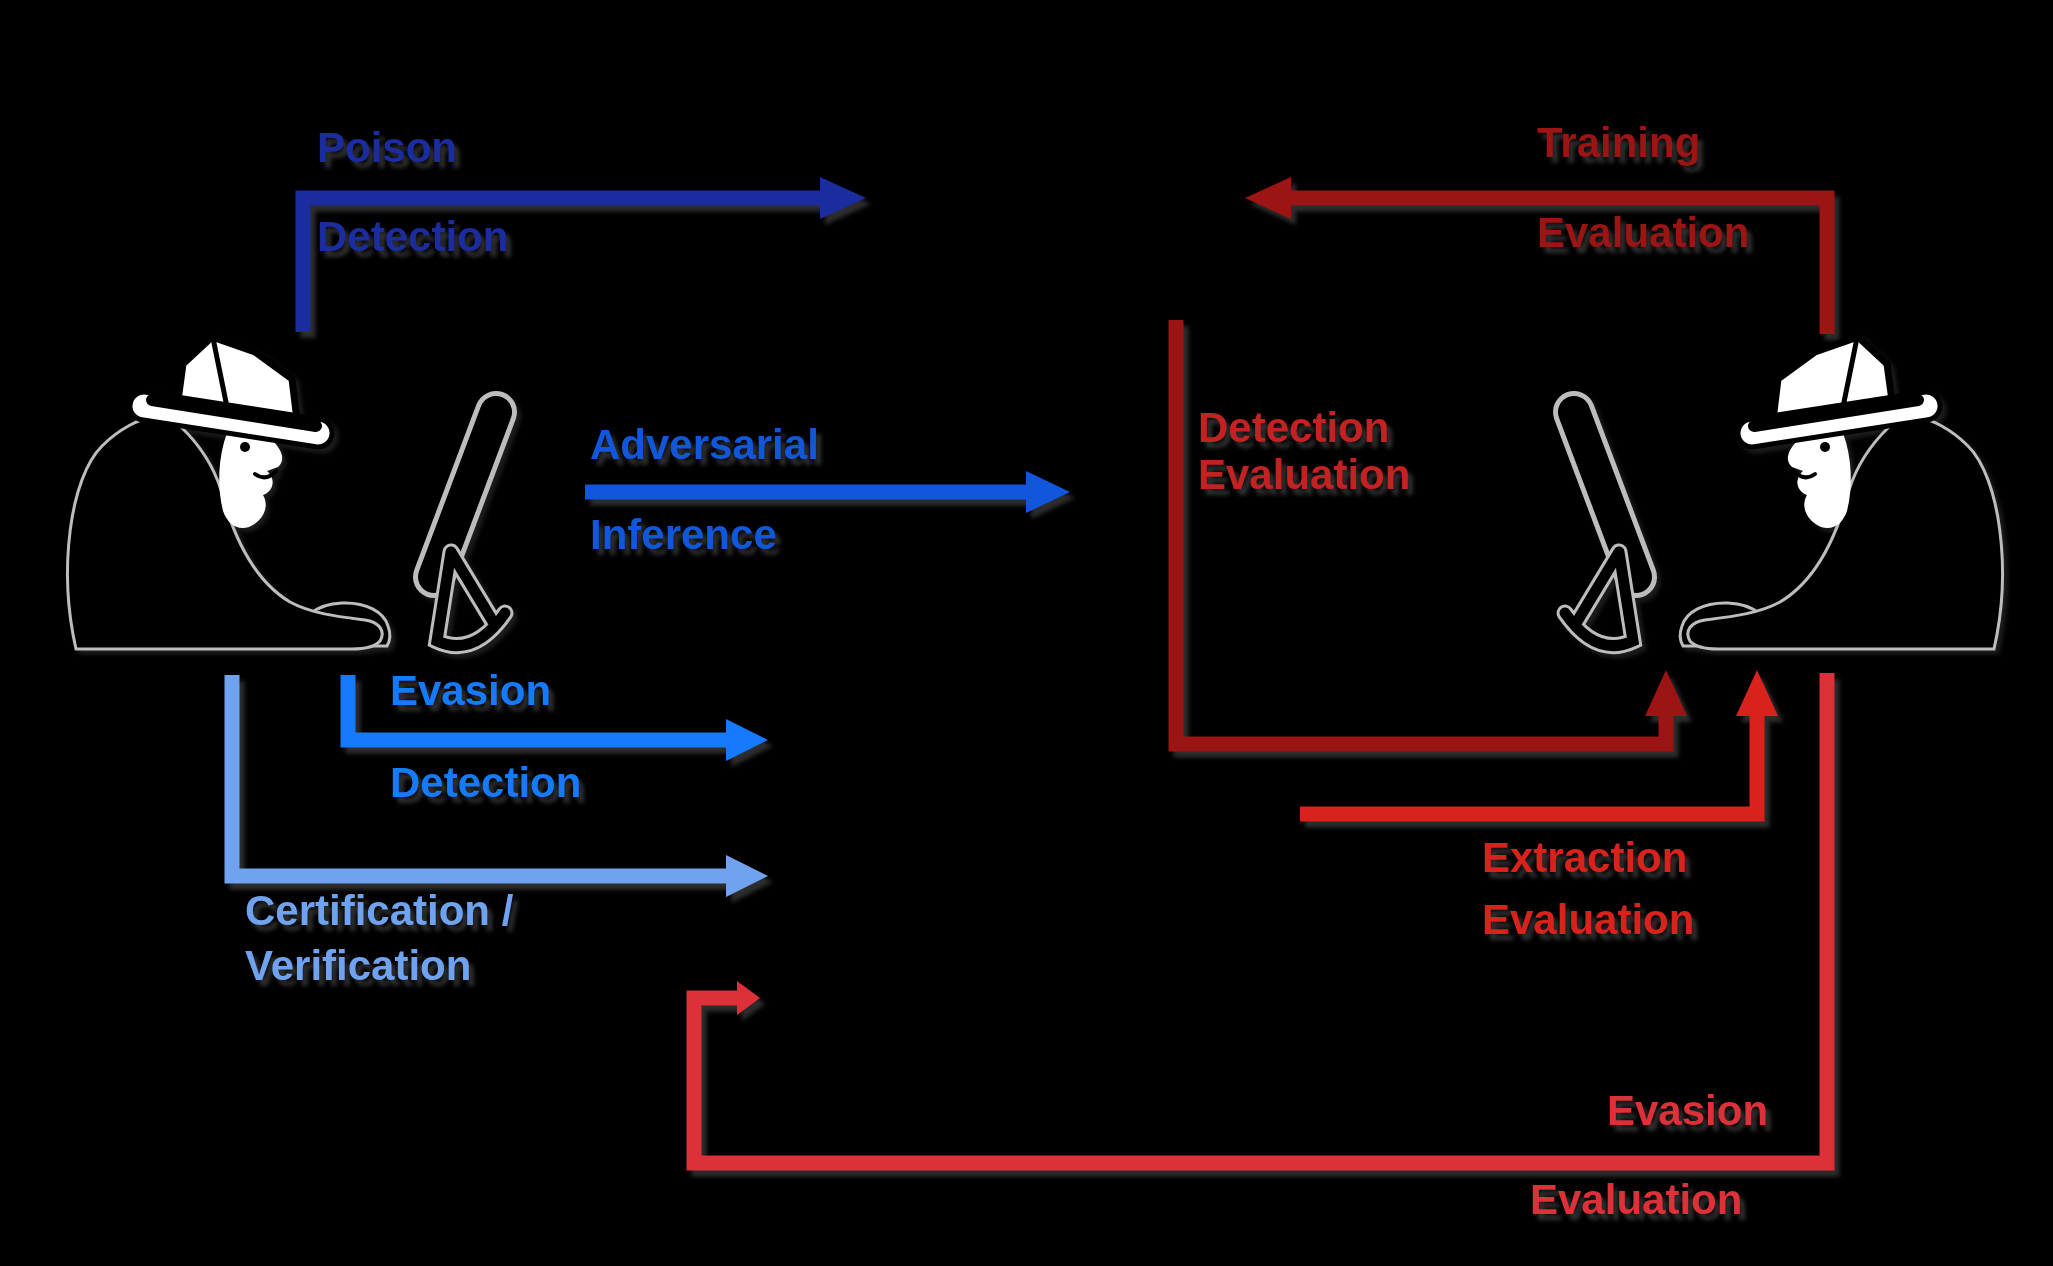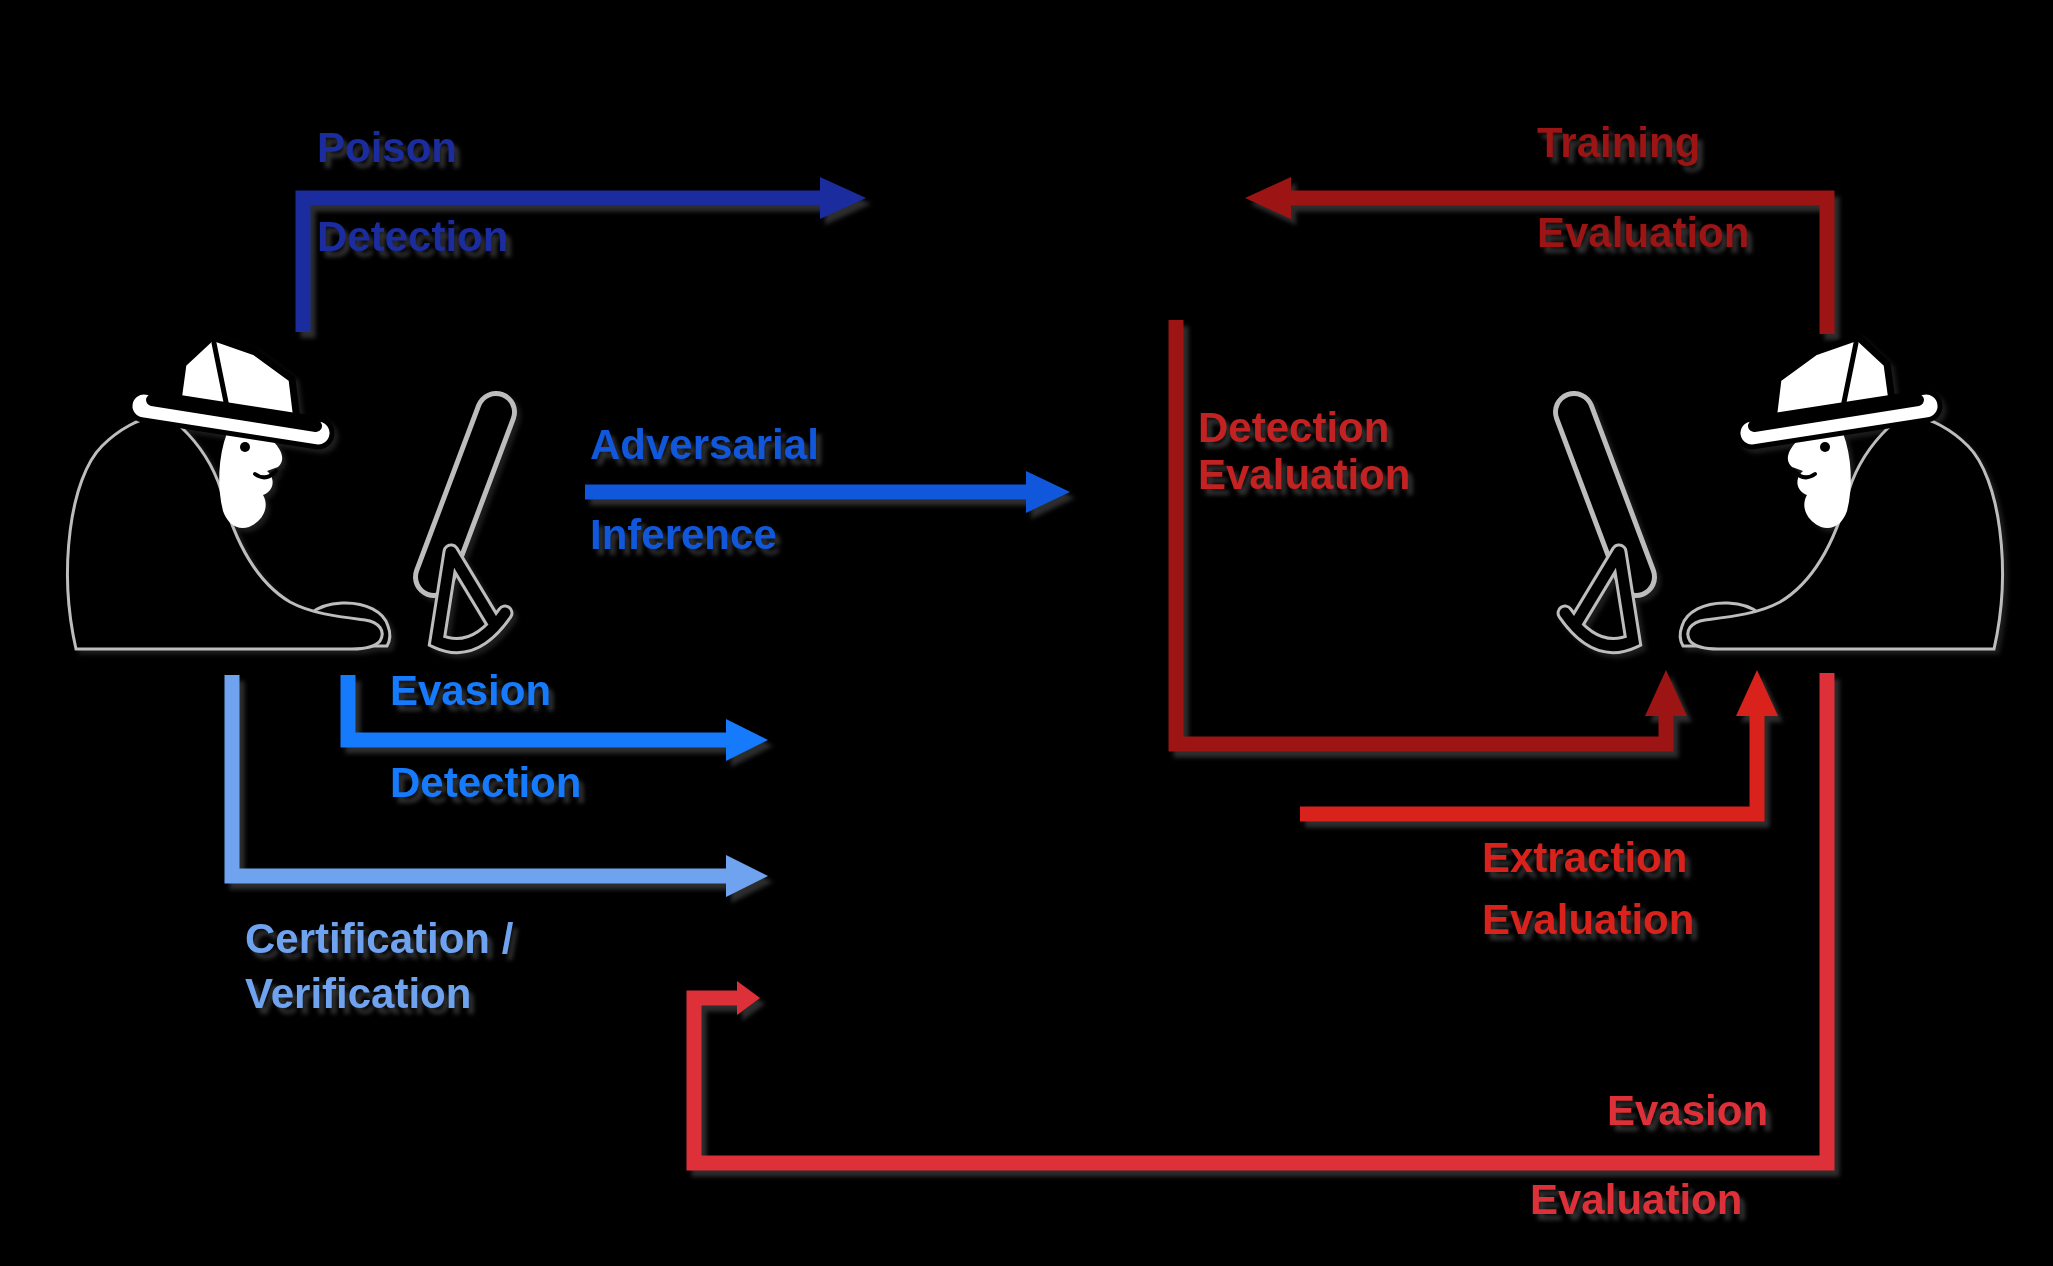--- a/index.html
+++ b/index.html
@@ -15,21 +15,21 @@
     font-size:42px;
     font-weight:bold;
     white-space:nowrap;
     letter-spacing:0px;
     line-height:1.0;
     text-shadow:5px 6px 4px rgba(130,130,130,0.38);
   }
   .c-navy{color:var(--navy);}
   .c-blue{color:var(--blue);}
   .c-brightBlue{color:var(--brightBlue);}
-  .c-lightBlue{color:var(--lightBlue);margin-top:28px;}
+  .c-lightBlue{color:var(--lightBlue);}
   .c-maroon{color:var(--maroon);}
   .c-inferenceRed{color:var(--inferenceRed);}
   .c-red{color:var(--red);}
   .c-evasionRed{color:var(--evasionRed);}
 
   svg.overlay{position:absolute;left:0;top:0;}
   g.arrows{filter:drop-shadow(5px 6px 2px rgba(130,130,130,0.35));}
   g.figs{filter:drop-shadow(4px 4px 2px rgba(110,110,110,0.25));}
 
   .shaft{fill:none;stroke-width:15;stroke-linecap:butt;stroke-linejoin:miter;}

